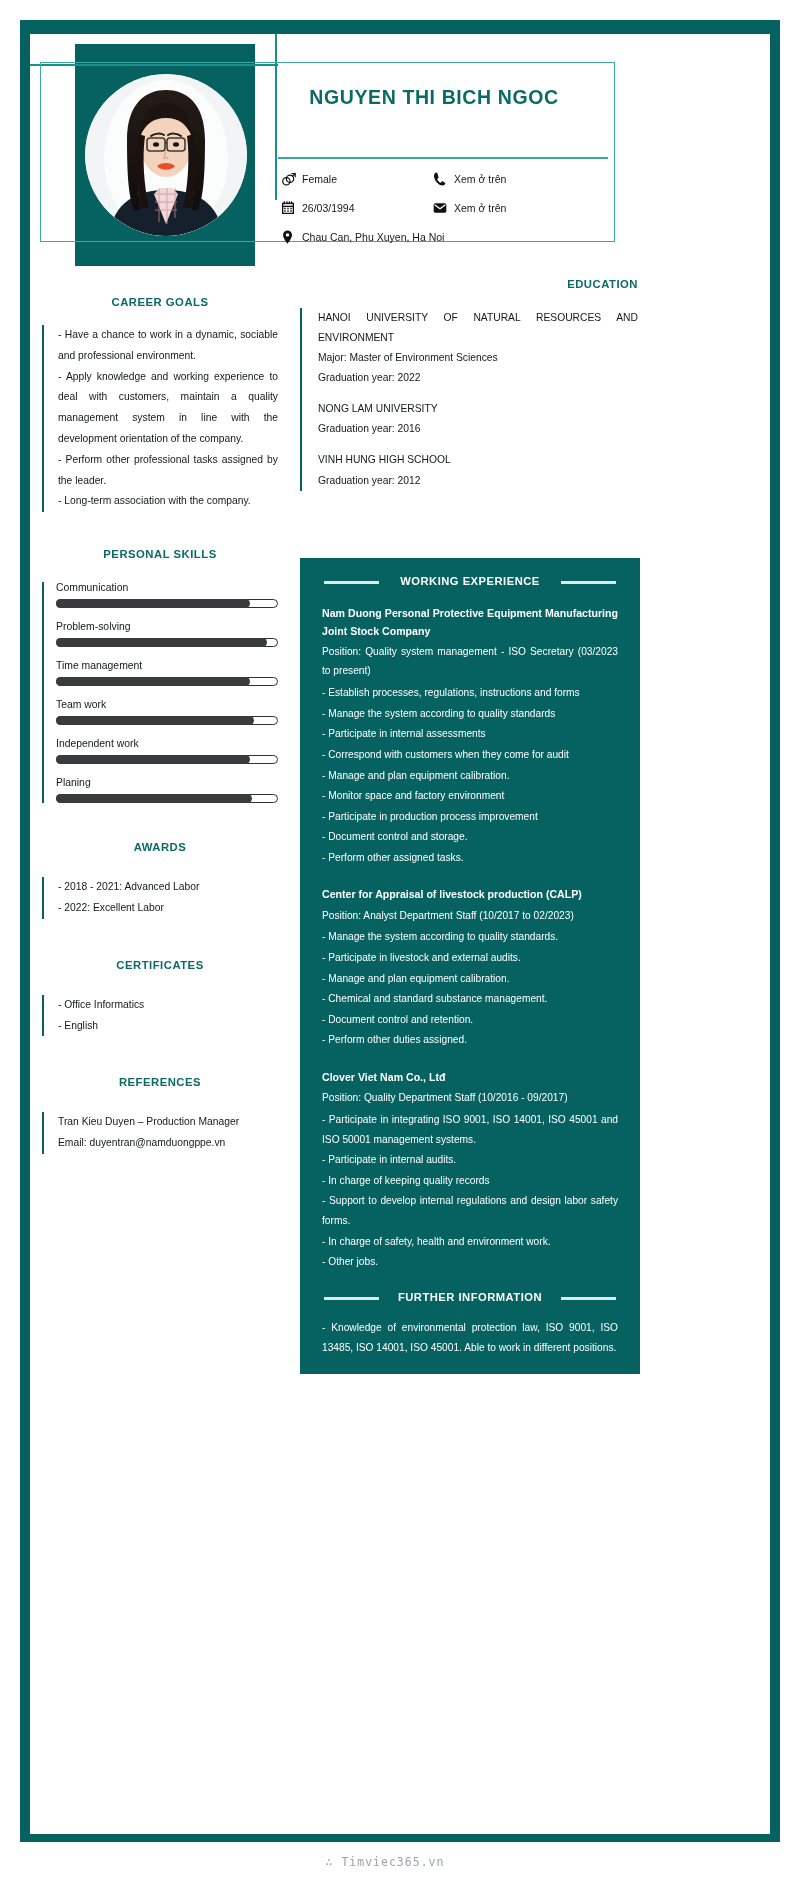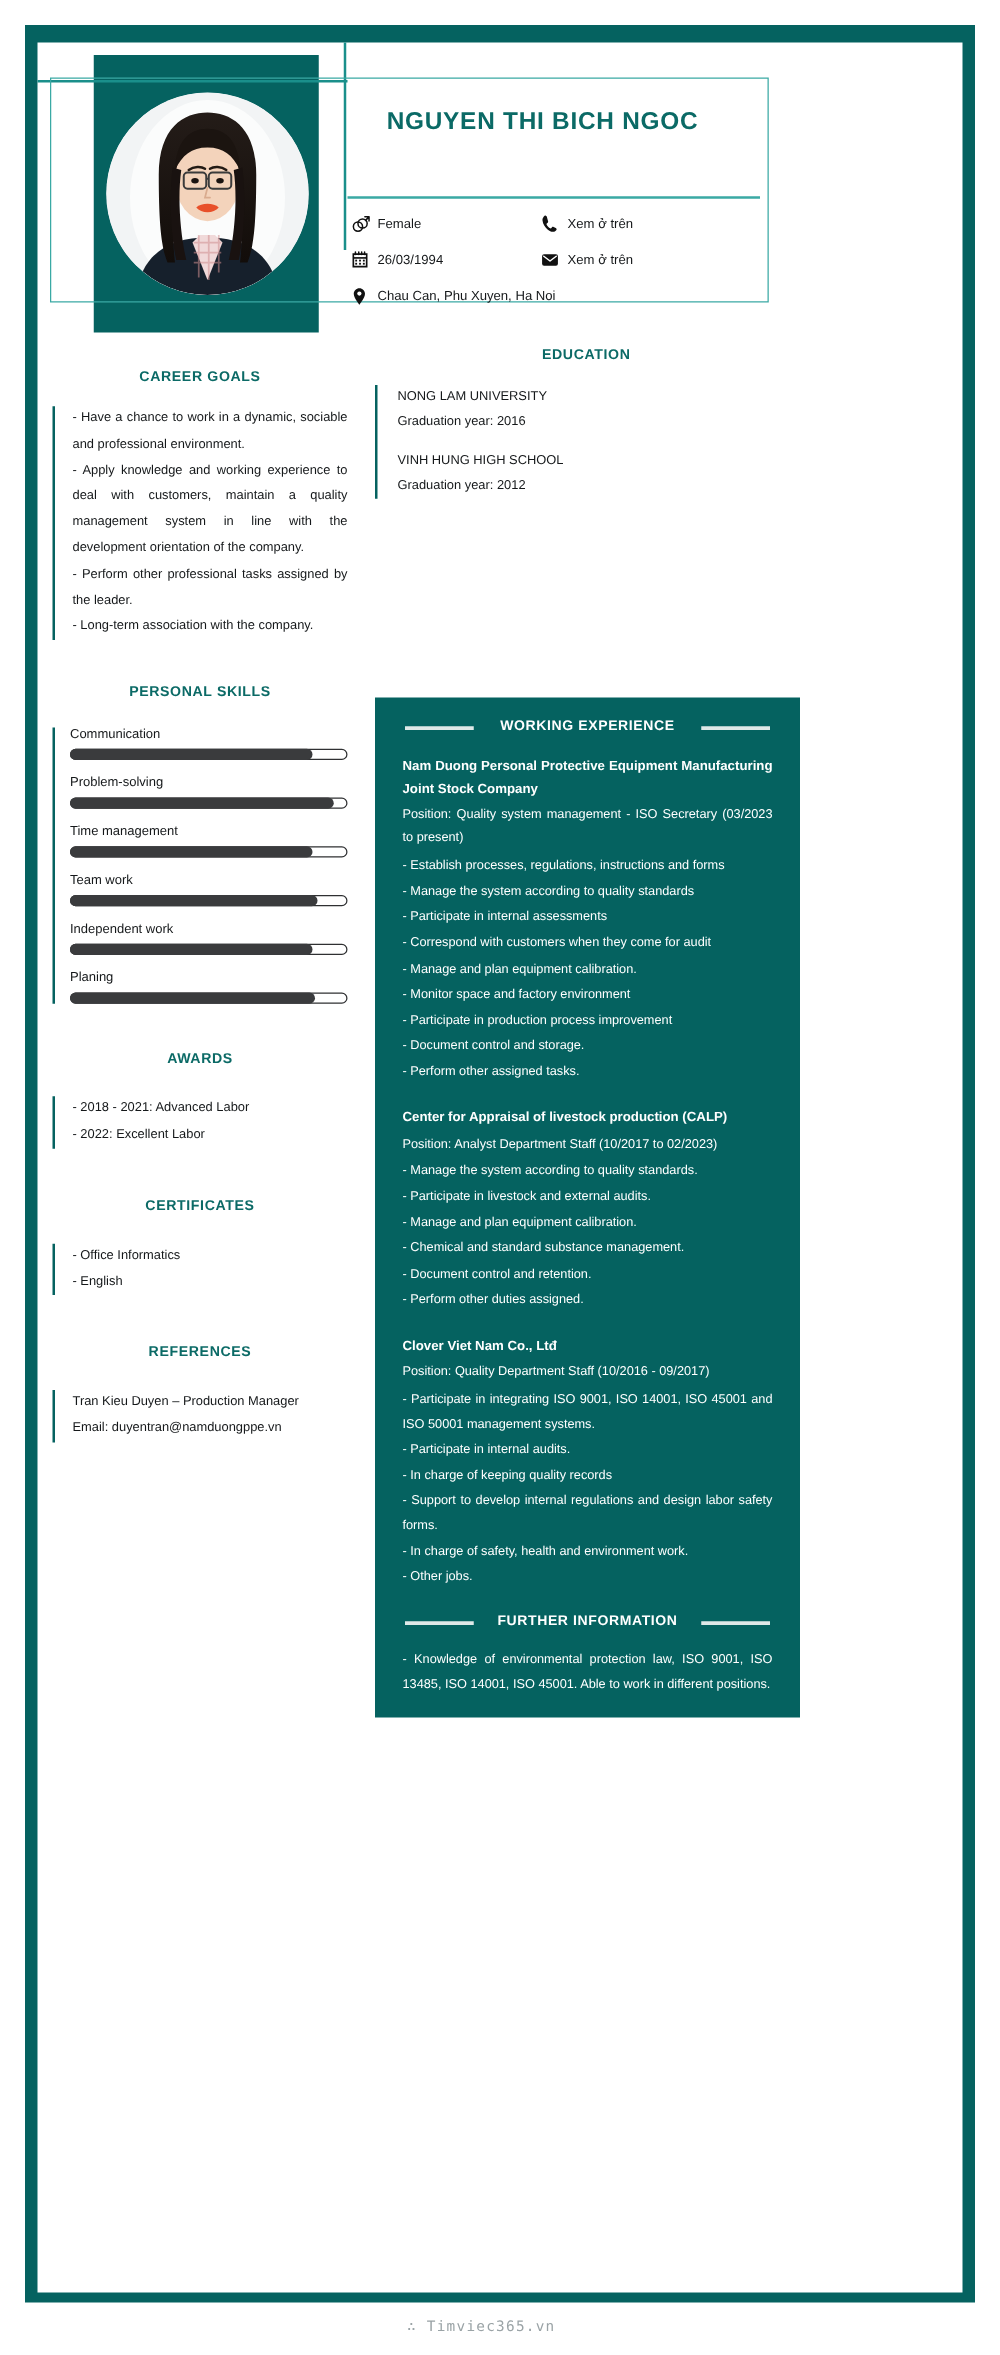--- a/index.html
+++ b/index.html
@@ -472,22 +472,27 @@
       <div class="sec-head" style="margin-bottom:24px;">REFERENCES</div>
       <div class="barred">
         <div class="body-txt left">Tran Kieu Duyen – Production Manager</div>
         <div class="body-txt left">Email: duyentran@namduongppe.vn</div>
       </div>
     </div>
   </div>
 
   <div class="col-right">
     <div class="edu-panel">
-      <div class="sec-head edu" style="margin-bottom:18px;">EDUCATION</div>
+      <div class="sec-head edu" style="margin-bottom:18px;text-align:right;">EDUCATION</div>
       <div class="barred" style="padding-left:16px;">
+        <div class="edu-item">
+          <div class="edu-line edu-name">HANOI  UNIVERSITY  OF  NATURAL  RESOURCES  AND ENVIRONMENT</div>
+          <div class="edu-line">Major: Master of Environment Sciences</div>
+          <div class="edu-line">Graduation year: 2022</div>
+        </div>
         <div class="edu-item">
           <div class="edu-line edu-name">NONG LAM UNIVERSITY</div>
           <div class="edu-line">Graduation year: 2016</div>
         </div>
         <div class="edu-item" style="margin-bottom:2px;">
           <div class="edu-line edu-name">VINH HUNG HIGH SCHOOL</div>
           <div class="edu-line">Graduation year: 2012</div>
         </div>
       </div>
     </div>

